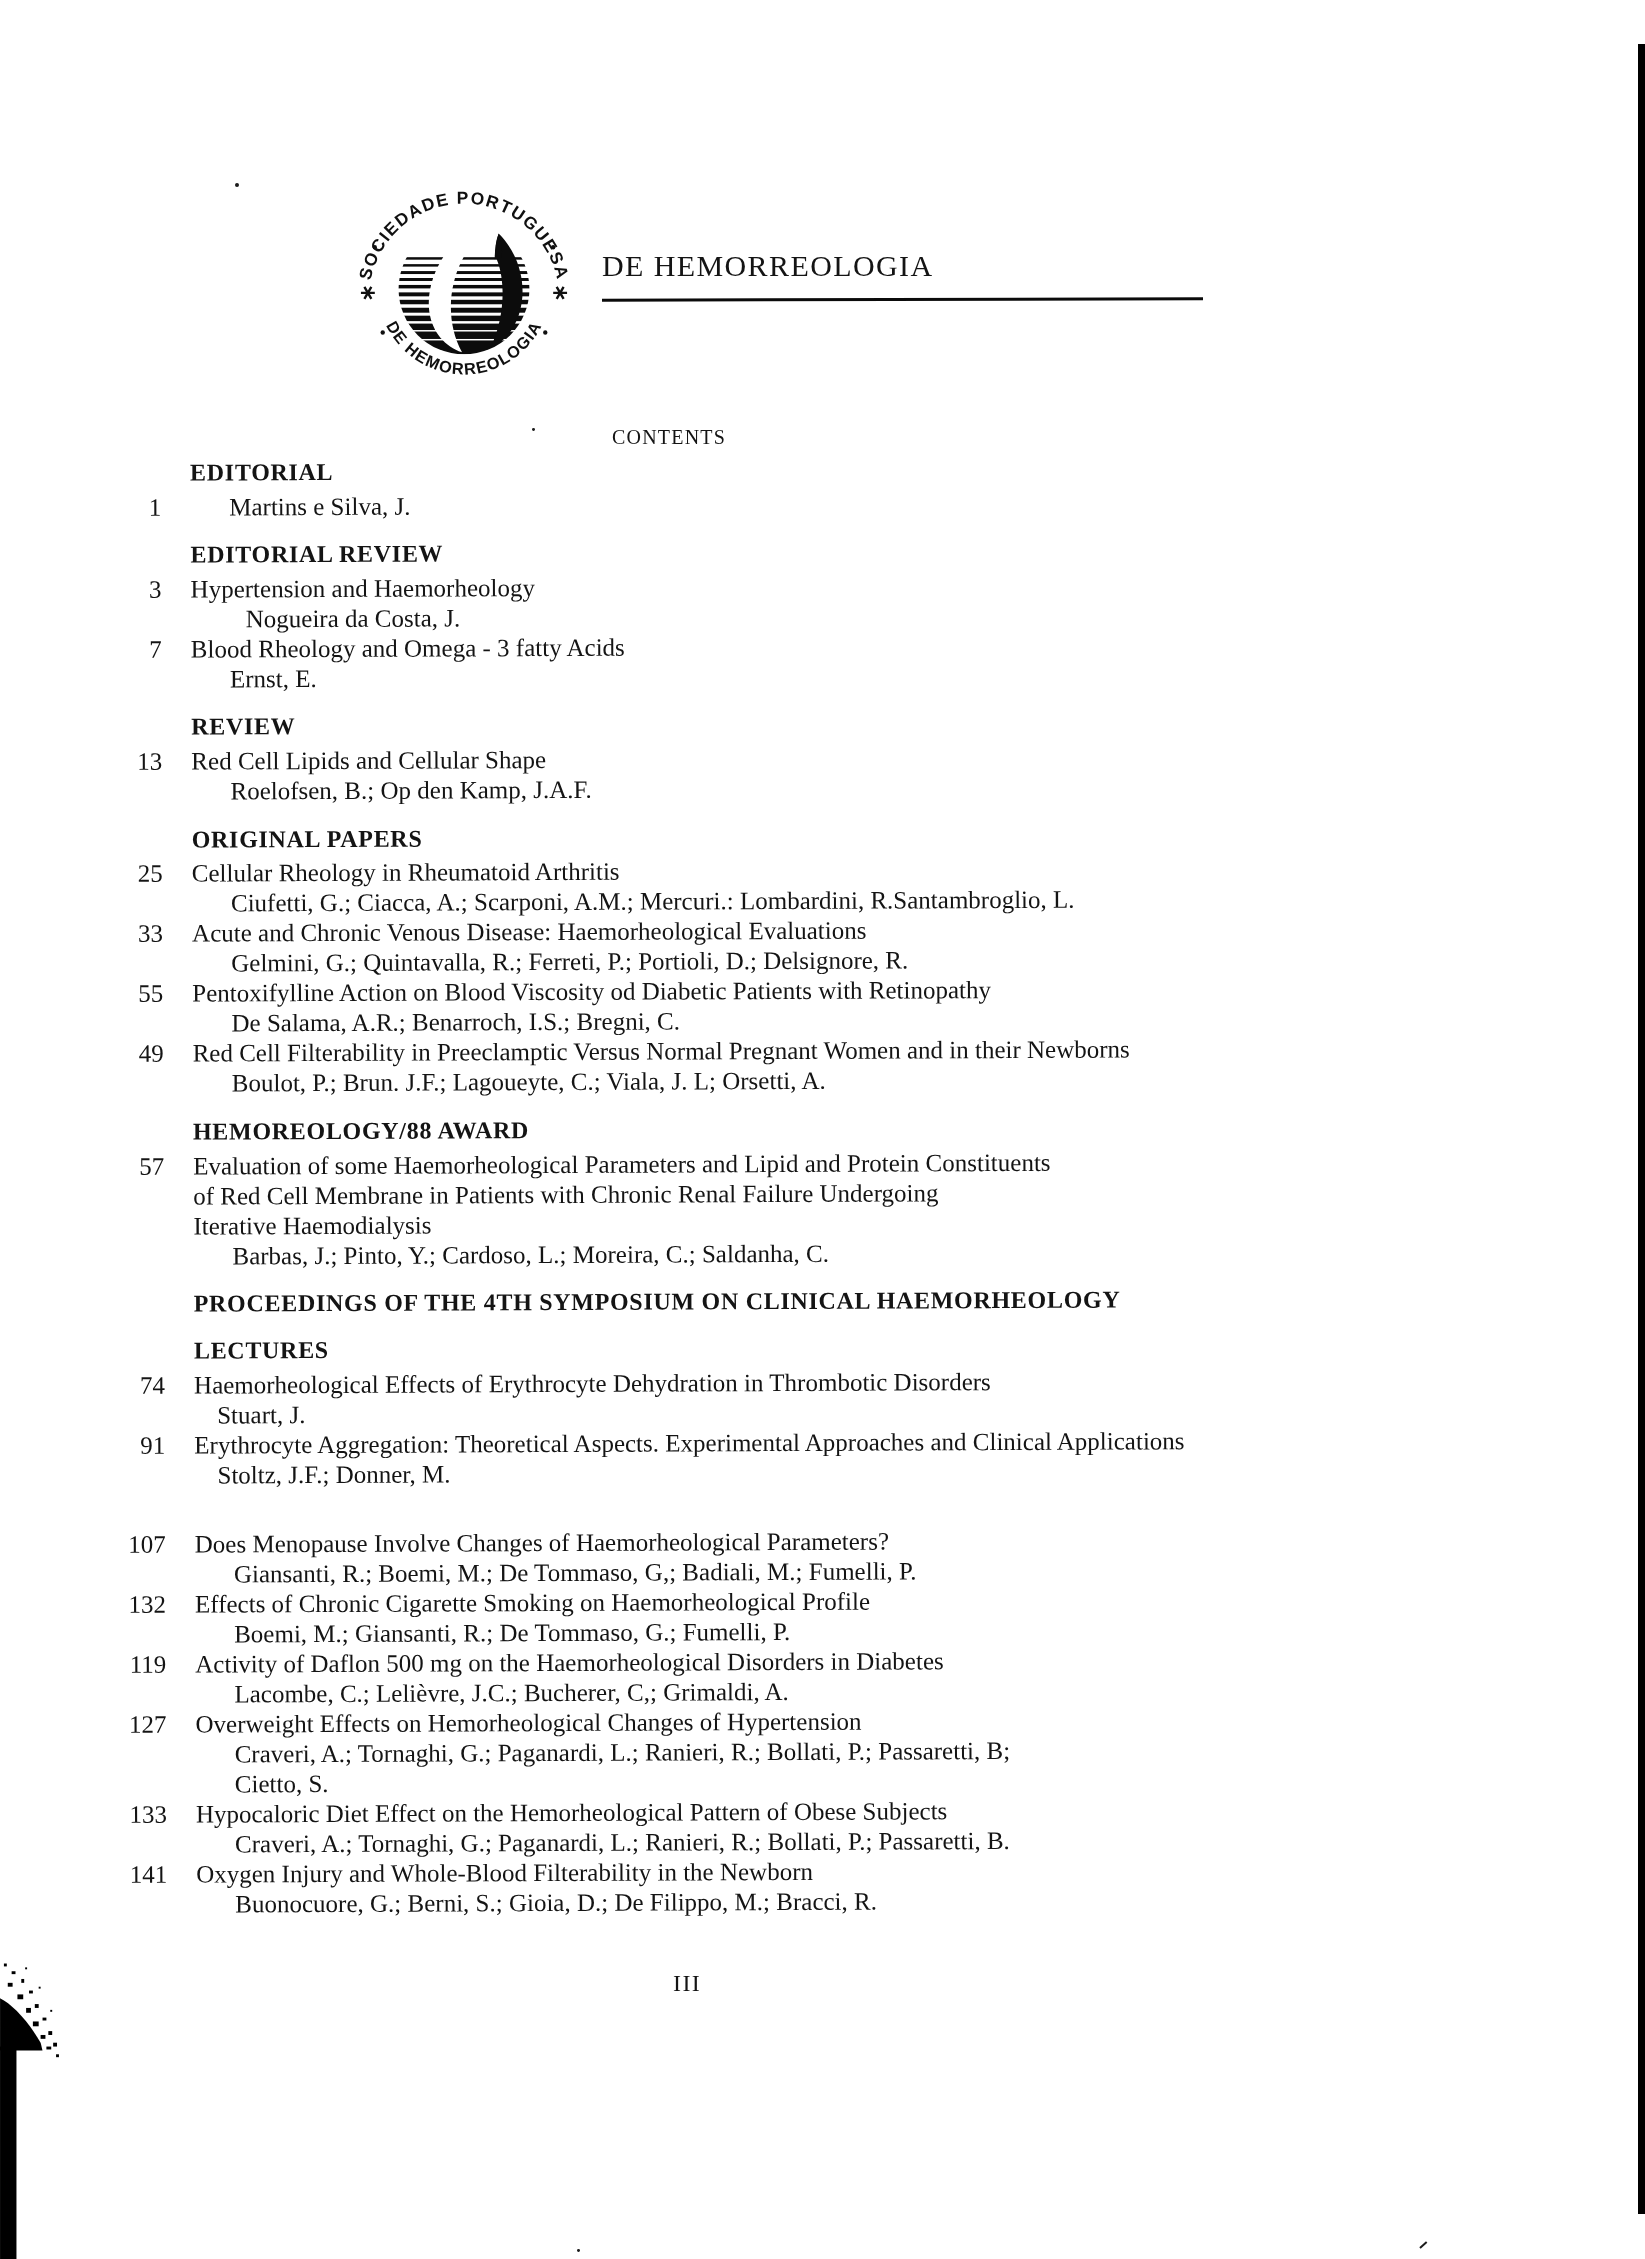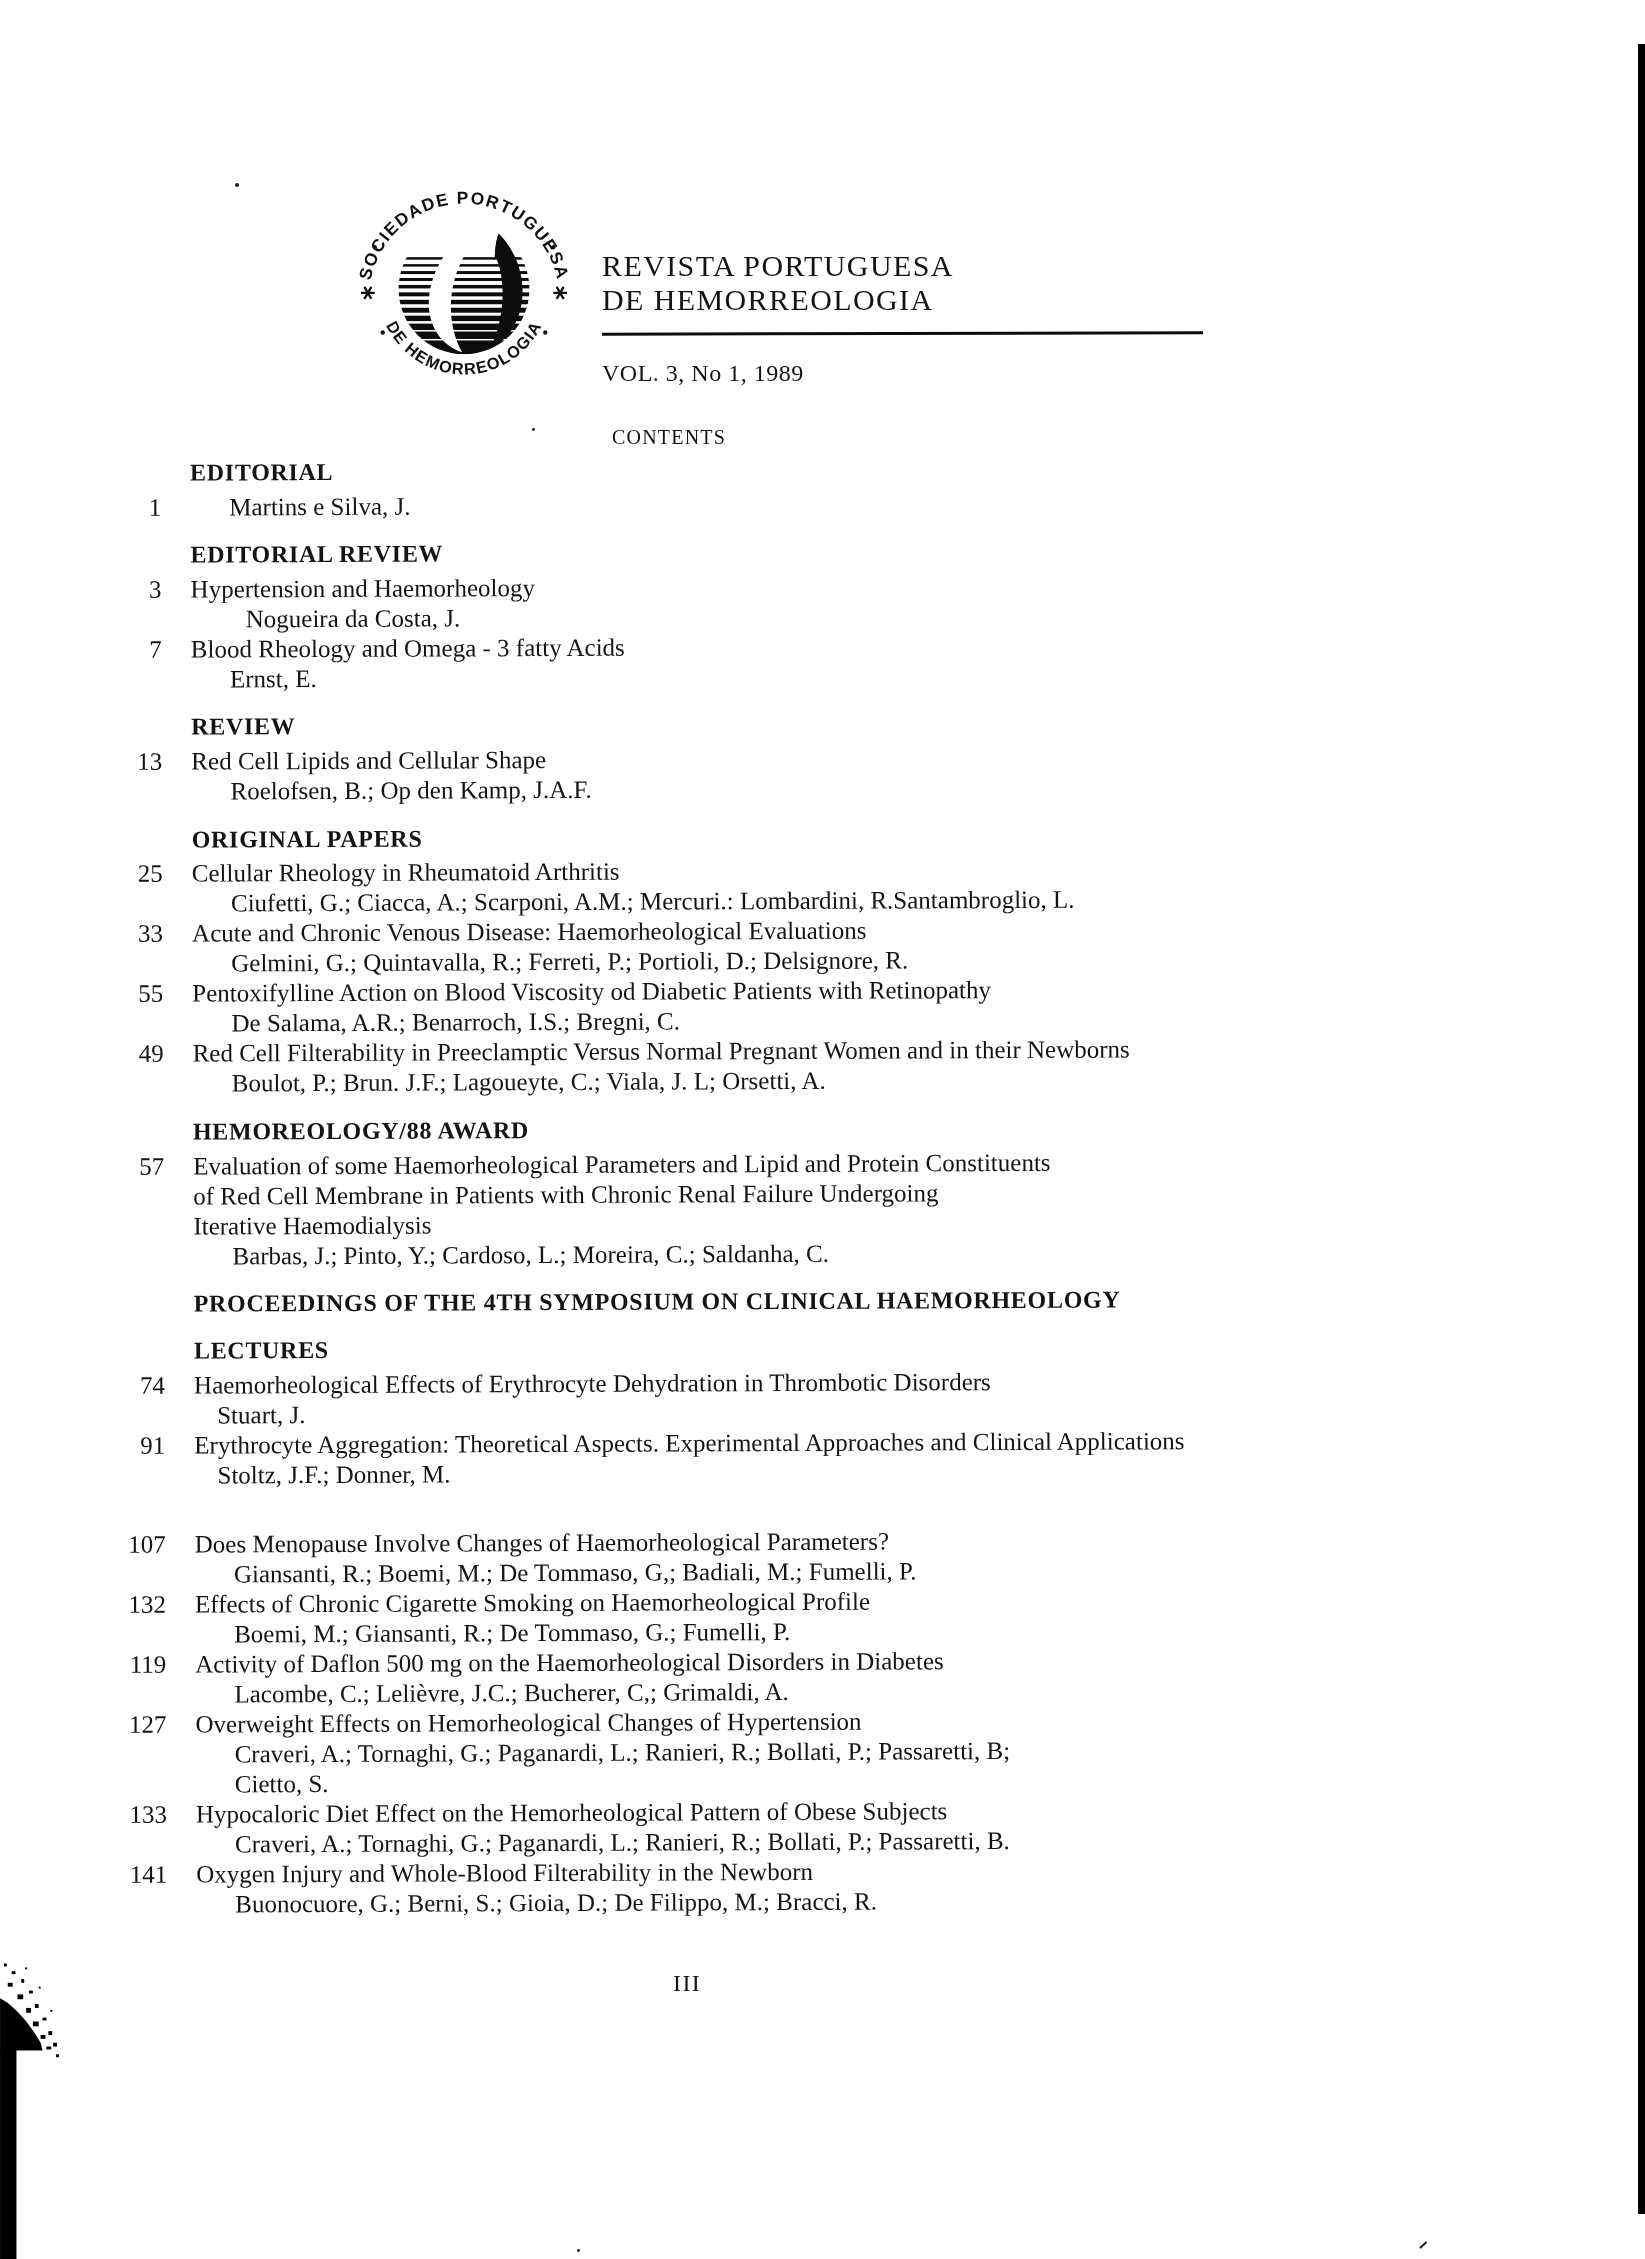--- a/index.html
+++ b/index.html
@@ -95,24 +95,22 @@
     <circle cx="22" cy="80" r="2.2" fill="#101010"></circle>
     <circle cx="202" cy="80" r="2.2" fill="#101010"></circle>
     <circle cx="30" cy="166" r="2.2" fill="#101010"></circle>
     <circle cx="194" cy="166" r="2.2" fill="#101010"></circle>
 
     <text class="arc-text arc-top"><textPath href="#arcTop" startOffset="50%" text-anchor="middle">SOCIEDADE PORTUGUESA</textPath></text>
     <text class="arc-text arc-bot"><textPath href="#arcBot" startOffset="50%" text-anchor="middle">DE HEMORREOLOGIA</textPath></text>
   </svg>
 
   <header class="masthead">
-    <div class="jtitle">REVISTA PORTUGUESA</div>
     <div class="jtitle">DE HEMORREOLOGIA</div>
     <div class="rule"></div>
-    <div class="vol">VOL. 3, No 1, 1989</div>
   </header>
 
   <h1 class="contents-heading">CONTENTS</h1>
 
   <main class="toc">
       <section class="toc-section">
         <h2 class="sec-heading">EDITORIAL</h2>
         <div class="entry">
           <div class="page-num">1</div>
           <div class="entry-body">

